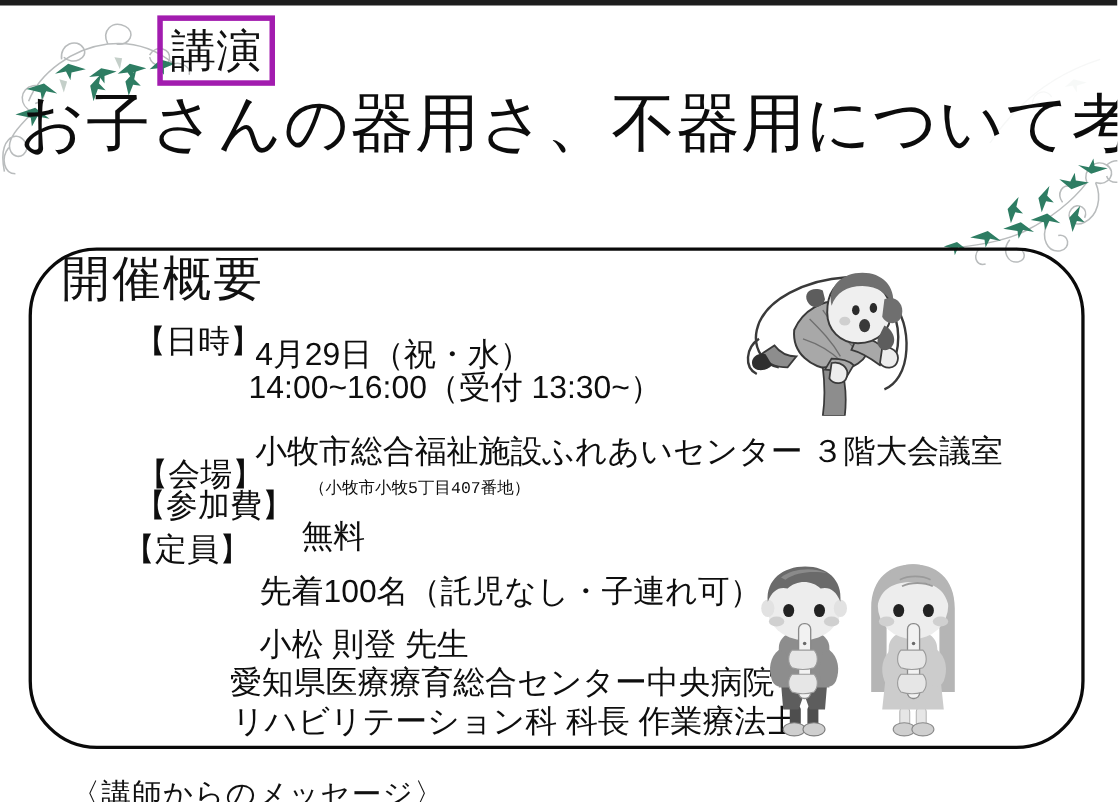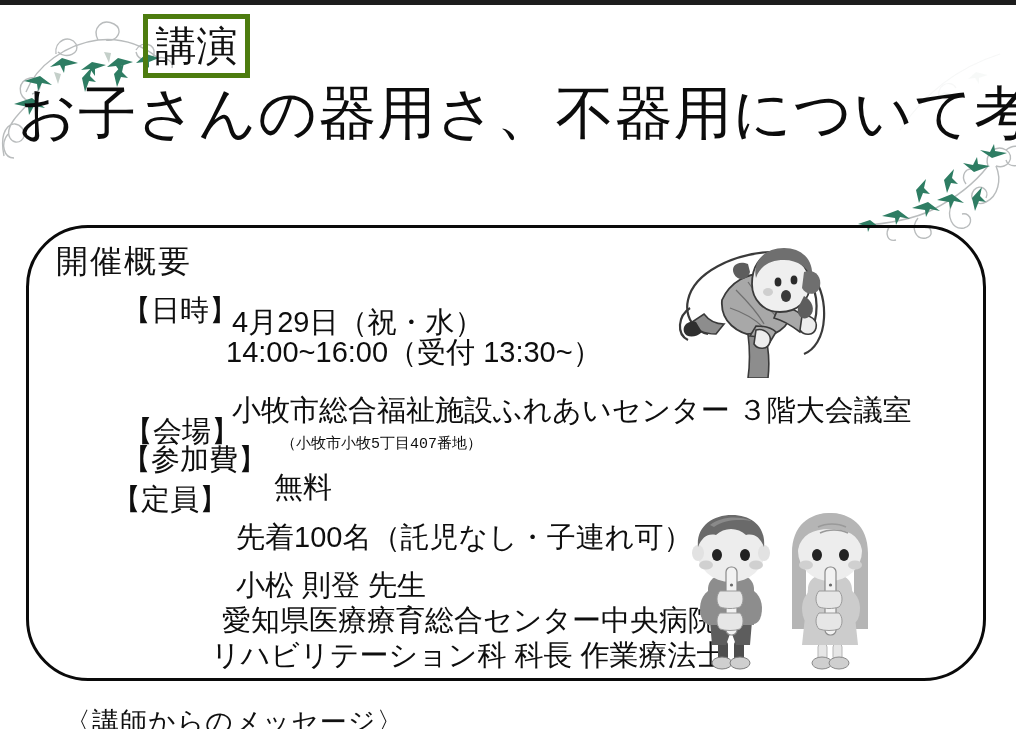--- a/index.html
+++ b/index.html
@@ -30,21 +30,21 @@
   .vine { position: absolute; pointer-events: none; }
   #vine-tl { left: -4px; top: 6px; width: 190px; height: 170px; }
   #vine-tr { left: 856px; top: 140px; width: 170px; height: 110px; }
   #vine-br-faint { left: 880px; top: 30px; width: 140px; height: 120px; opacity: .22; }
 
   
   #kouen-box {
     position: absolute;
     left: 143px; top: 14px;
     width: 107px; height: 64px;
-    border: 5px solid #4d7c0f;
+    border: 5px solid #a21caf;
     box-sizing: border-box;
     display: flex; align-items: center; justify-content: center;
   }
   #kouen-box .kouen-text {
     font-size: 41px;
     line-height: 1;
     letter-spacing: 0px;
     font-weight: 400;
     color: #111;
   }
@@ -65,22 +65,22 @@
     left: 26px; top: 225px;
     width: 960px; height: 456px;
     border: 3px solid #0a0a0a;
     border-radius: 62px;
     box-sizing: border-box;
     background: transparent;
   }
 
   #section-heading {
     position: absolute;
-    left: 56px; top: 240px;
-    font-size: 32px;
+    left: 56px; top: 224px;
+    font-size: 44px;
     letter-spacing: 2px;
     color: #111;
   }
 
   
   .row-label {
     position: absolute;
     font-size: 29px;
     letter-spacing: 0px;
     white-space: nowrap;
@@ -108,21 +108,21 @@
   #val-venue-sub { left: 281px; top: 434px; }
 
   #lbl-fee       { left: 122px; top: 440px; }
   #val-fee       { left: 258px; top: 468px; margin-left: 16px; }
 
   #lbl-capacity  { left: 112px; top: 480px; }
   #val-capacity  { left: 236px; top: 518px; }
 
   #lbl-lecturer  { left: 122px; top: 528px; }
   #val-lect1     { left: 236px; top: 566px; }
-  #val-lect2     { left: 222px; top: 601px; }
+  #val-lect2     { left: 209px; top: 601px; }
   #val-lect3     { left: 211px; top: 636px; }
 
   
   #message-heading {
     position: absolute;
     left: 64px; top: 704px;
     font-size: 27px;
     letter-spacing: 1px;
     white-space: nowrap;
     color: #111;

